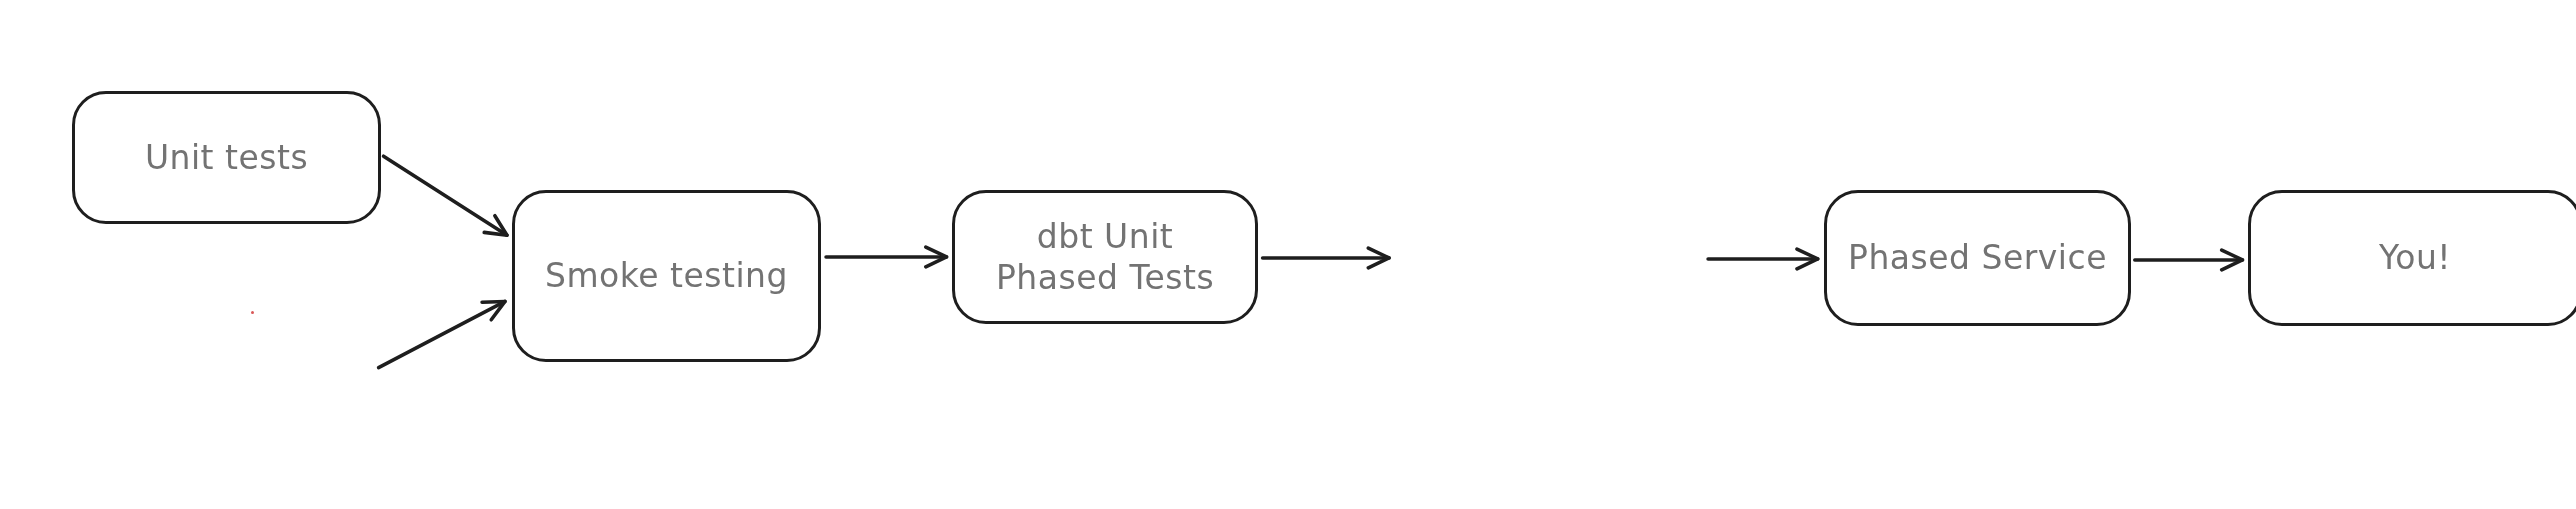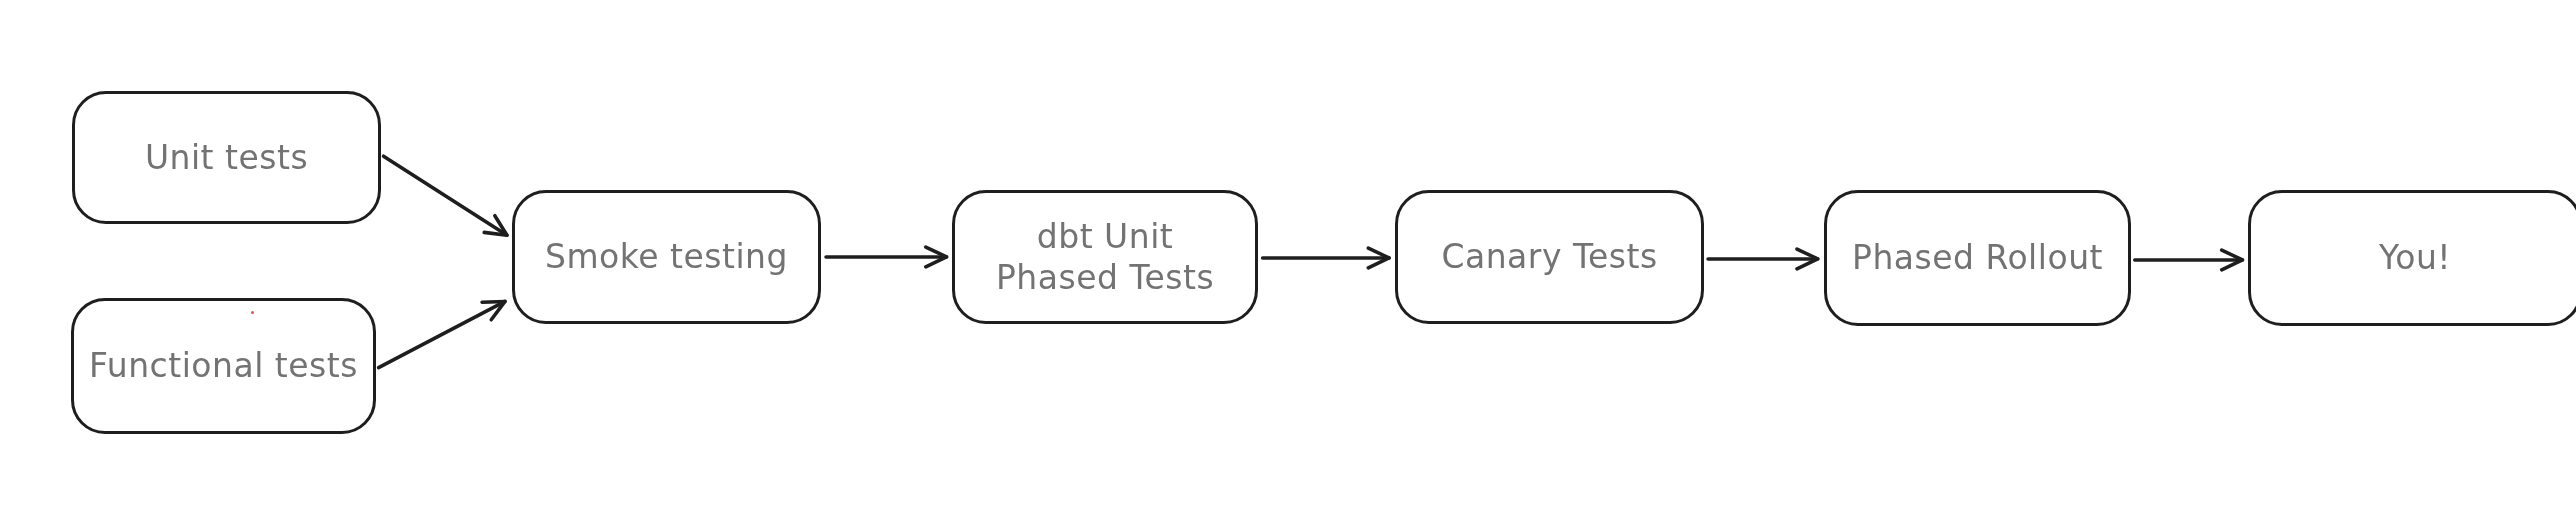--- a/index.html
+++ b/index.html
@@ -44,21 +44,21 @@
     font-size: 33px;
     line-height: 1.25;
     letter-spacing: 0.5px;
   }
   .node span {
     display: block;
     white-space: nowrap;
   }
   .n-unit        { left: 48px;   top: 91px;  width: 309px; height: 133px; }
   .n-functional  { left: 47px;   top: 298px; width: 305px; height: 136px; }
-  .n-smoke       { left: 488px;  top: 190px; width: 309px; height: 134px; }
+  .n-smoke       { left: 488px;  top: 190px; width: 309px; height: 172px; }
   .n-dbt         { left: 928px;  top: 190px; width: 306px; height: 134px; }
   .n-canary      { left: 1371px; top: 190px; width: 309px; height: 134px; }
   .n-phased      { left: 1800px; top: 190px; width: 307px; height: 136px; }
   .n-you         { left: 2224px; top: 190px; width: 334px; height: 136px; }
   .stray-dot {
     position: absolute;
     left: 227px;
     top: 311px;
     width: 3px;
     height: 3px;
@@ -94,39 +94,33 @@
     </g>
     <g>
       <line class="edge" x1="2137" y1="263" x2="2246" y2="263" marker-end="url(#arrowhead)"></line>
     </g>
   </svg>
 
   <div class="node n-unit">
     <span>Unit tests</span>
   </div>
 
-  <div class="node n-functional">
-    <span>Functional tests</span>
-  </div>
 
   <div class="node n-smoke">
     <span>Smoke testing</span>
   </div>
 
   <div class="node n-dbt">
     <span>dbt Unit</span>
     <span>Phased Tests</span>
   </div>
 
-  <div class="node n-canary">
-    <span>Canary Tests</span>
-  </div>
 
   <div class="node n-phased">
-    <span>Phased Rollout</span>
+    <span>Phased Service</span>
   </div>
 
   <div class="node n-you">
     <span>You!</span>
   </div>
 
   <div class="stray-dot"></div>
 
 </div>
 

